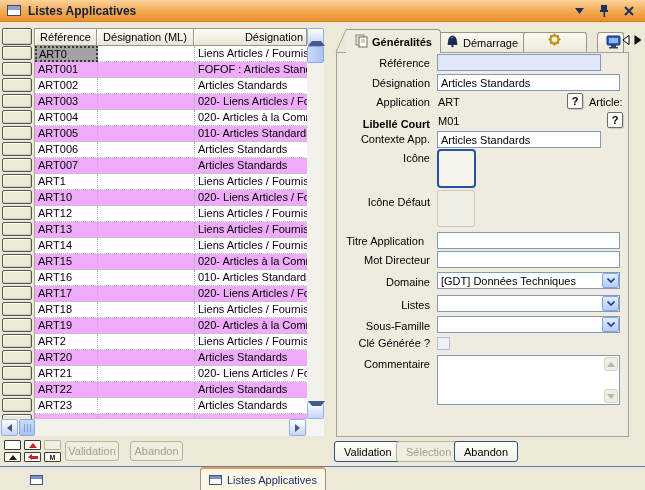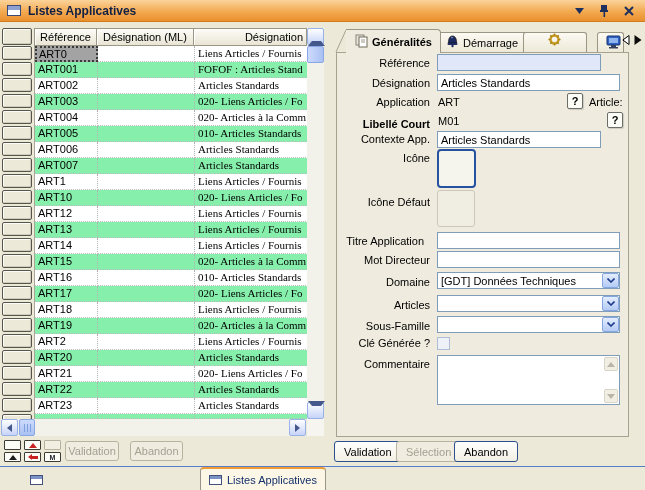--- a/index.html
+++ b/index.html
@@ -29,25 +29,25 @@
   .col-head{ position:absolute; top:28px; height:18px;
     background:linear-gradient(180deg,#fdfcf7,#e9e5d5);
     border:1px solid #9b9784; box-shadow:inset 1px 1px 0 #fff;
     padding:2px 3px 0 3px; white-space:nowrap; overflow:hidden;}
   .ch-ref{ left:34px; width:63px; text-align:center;}
   .ch-ml { left:96px; width:98px; text-align:center;}
   .ch-des{ left:193px; width:114px; text-align:right;}
   .grid{ position:absolute; left:34px; top:46px; width:273px; height:373px;
     background:#fff; overflow:hidden; border-left:1px solid #a9a698;}
   .t-row{ display:flex; height:16px; }
-  .t-row.alt{ background:#86efac; }
+  .t-row.alt{ background:#f0abfc; }
   .t-row.partial{ height:5px; }
   .cell{ border-right:1px dotted #b3b3b3; border-bottom:1px dotted #bdbdbd;
     padding:1px 2px 0 3px; white-space:nowrap; overflow:hidden; flex:none;}
-  .c-ref{ width:63px;} .c-ml{ width:97px;} .c-des{ width:113px;font-family:Liberation Serif, serif;}
+  .c-ref{ width:63px;} .c-ml{ width:97px;} .c-des{ width:113px;}
   .cell.focus{ background:#a3a3a3; border:2px dotted #3a3a3a; padding:0 1px 0 2px;}
   .rowheads{ position:absolute; left:2px; top:46px; width:30px; height:378px; overflow:hidden;}
   .rowhead{ height:14px; margin-bottom:2px; background:#ece9d8;
     border:1px solid #55554a; border-radius:2px;
     box-shadow:inset 1px 1px 0 rgba(255,255,255,.85), inset -1px -1px 0 rgba(0,0,0,.12);}
   
   .sb-btn{ background:linear-gradient(180deg,#fdfeff,#c7d4f8);
     border:1px solid #98b1e6; border-radius:2px;
     display:flex; align-items:center; justify-content:center;}
   .vsb{ position:absolute; left:307px; top:28px; width:17px; height:391px; background:#f2f1ea;}
@@ -468,21 +468,21 @@
 <div class="flabel" style="top:276px;">Domaine</div>
 <div class="combo" style="top:272px;">
   <span class="val">[GDT] Données Techniques</span>
   <span class="drop">
     <svg width="8" height="5">
         <polyline points="0.5,0.5 4,4 7.5,0.5" fill="none" stroke="#1e3c8c" stroke-width="1.6"></polyline>
       </svg>
   </span>
 </div>
 
-<div class="flabel" style="top:299px;">Articles</div>
+<div class="flabel" style="top:299px;">Listes</div>
 <div class="combo" style="top:295px;">
   <span class="val"></span>
   <span class="drop">
     <svg width="8" height="5">
         <polyline points="0.5,0.5 4,4 7.5,0.5" fill="none" stroke="#1e3c8c" stroke-width="1.6"></polyline>
       </svg>
   </span>
 </div>
 
 <div class="flabel" style="top:320px;">Sous-Famille</div>

